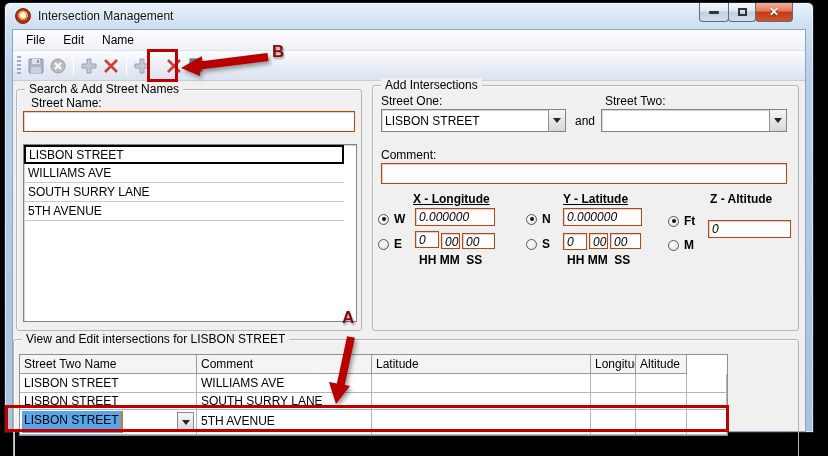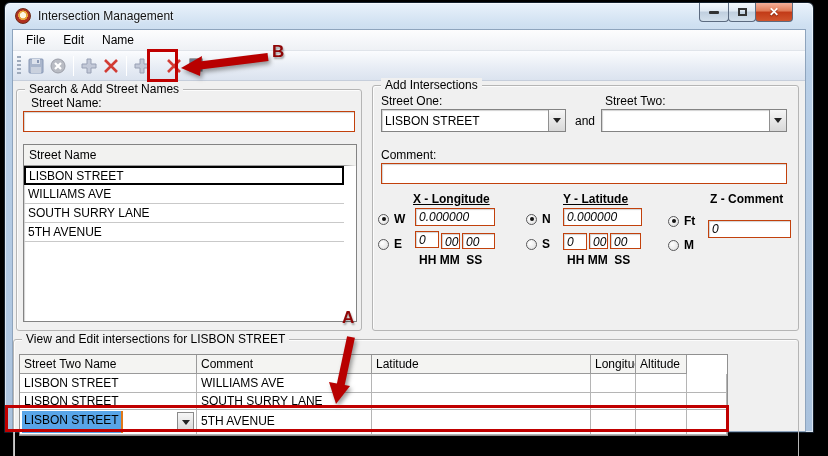--- a/index.html
+++ b/index.html
@@ -154,21 +154,20 @@
       </div>
     </div>
 
     <div class="workspace">
 
       <div class="groupbox" style="left:3px; top:8px; width:346px; height:242px;">
         <span class="gb-label">Search &amp; Add Street Names</span>
         <span class="lbl" style="left:14px; top:6px;">Street Name:</span>
         <div class="field" style="left:6px; top:21px; width:332px; height:21px;"></div>
         <div class="listbox" style="left:6px; top:54px; width:334px; height:178px;">
-          <div class="list-header">Street Name</div>
           <div class="list-row selected">LISBON STREET</div>
           <div class="list-row">WILLIAMS AVE</div>
           <div class="list-row">SOUTH SURRY LANE</div>
           <div class="list-row">5TH AVENUE</div>
         </div>
       </div>
 
       <div class="groupbox" style="left:359px; top:4px; width:427px; height:246px;">
         <span class="gb-label">Add Intersections</span>
         <span class="lbl" style="left:8px; top:8px;">Street One:</span>
@@ -208,21 +207,21 @@
         <div class="radio-row" style="left:153px; top:151px;">
           <span class="radio"></span>
           <span class="radio-lab">S</span>
         </div>
         <div class="field" style="left:190px; top:122px; width:79px; height:18px; padding:1px 3px;">0.000000</div>
         <div class="field" style="left:190px; top:147px; width:24px; height:17px; padding:1px 3px;">0</div>
         <div class="field" style="left:216px; top:147px; width:19px; height:16px; padding:1px 3px;">00</div>
         <div class="field" style="left:237px; top:147px; width:31px; height:16px; padding:1px 3px;">00</div>
         <span class="hms" style="left:194px; top:167px;">HH MM  SS</span>
 
-        <span class="coord-title nounder" style="left:337px; top:106px; font-weight:bold;">Z - Comment</span>
+        <span class="coord-title nounder" style="left:337px; top:106px; font-weight:bold;">Z - Altitude</span>
         <div class="radio-row" style="left:295px; top:128px;">
           <span class="radio checked"></span>
           <span class="radio-lab">Ft</span>
         </div>
         <div class="radio-row" style="left:295px; top:152px;">
           <span class="radio"></span>
           <span class="radio-lab">M</span>
         </div>
         <div class="field" style="left:335px; top:134px; width:83px; height:18px; padding:1px 3px;">0</div>
       </div>

